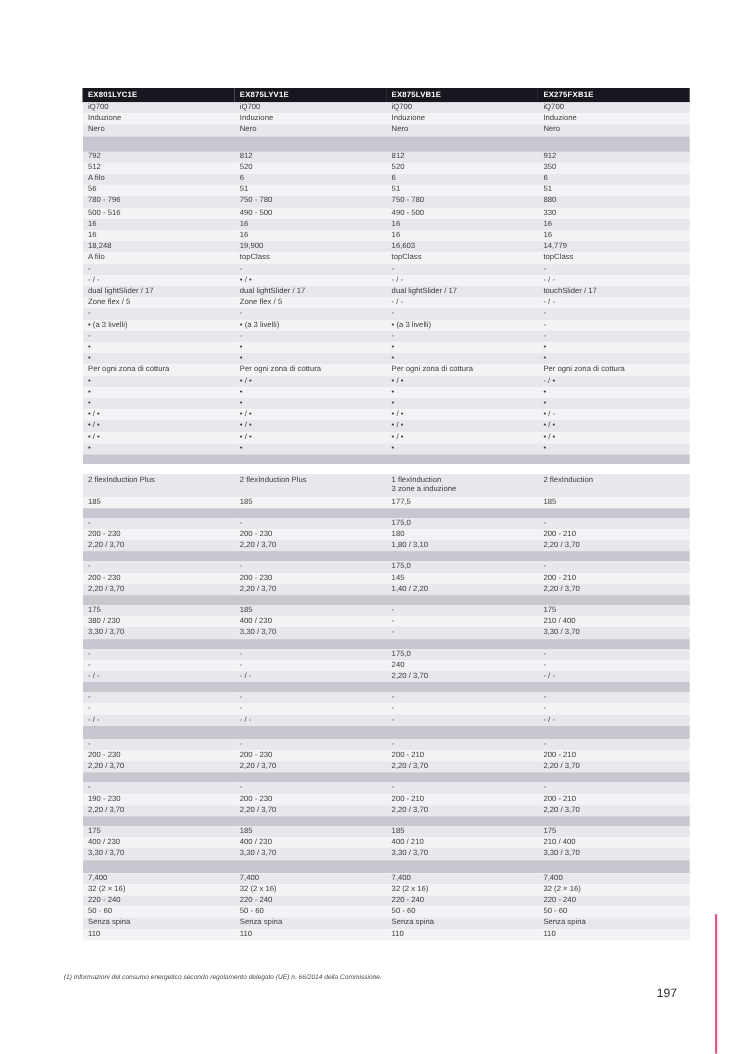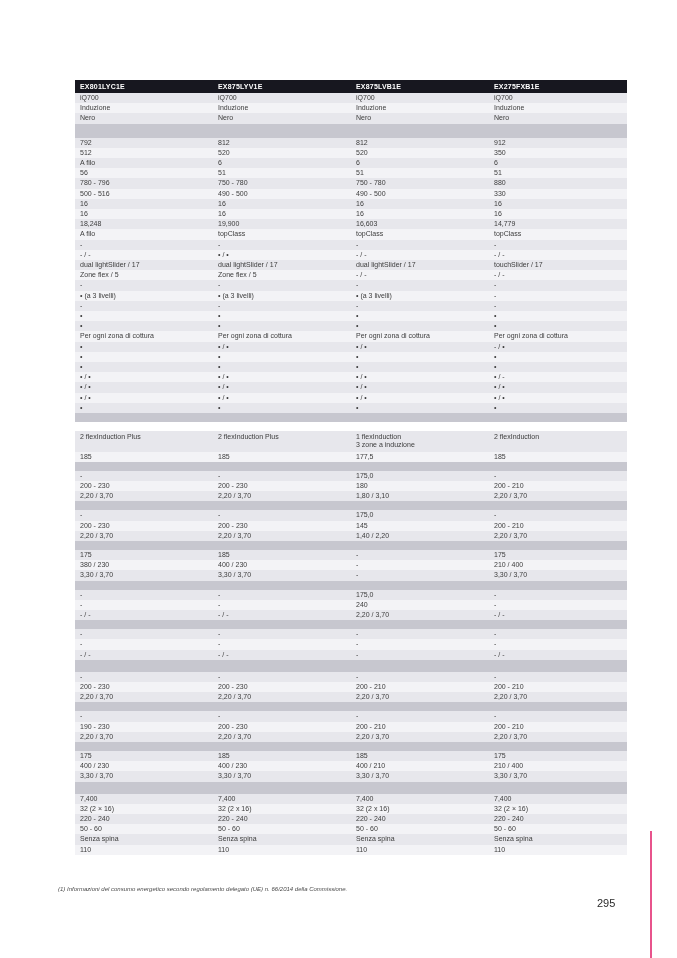--- a/index.html
+++ b/index.html
@@ -484,14 +484,14 @@
           <td>110</td>
           <td>110</td>
           <td>110</td>
           <td>110</td>
         </tr>
       </tbody>
   </table>
 </div>
 
 <div class="footnote">(1) Informazioni del consumo energetico secondo regolamento delegato (UE) n. 66/2014 della Commissione.</div>
-<div class="page-number">295</div>
+<div class="page-number">197</div>
 <div class="crop-line"></div>
 
 </body></html>

